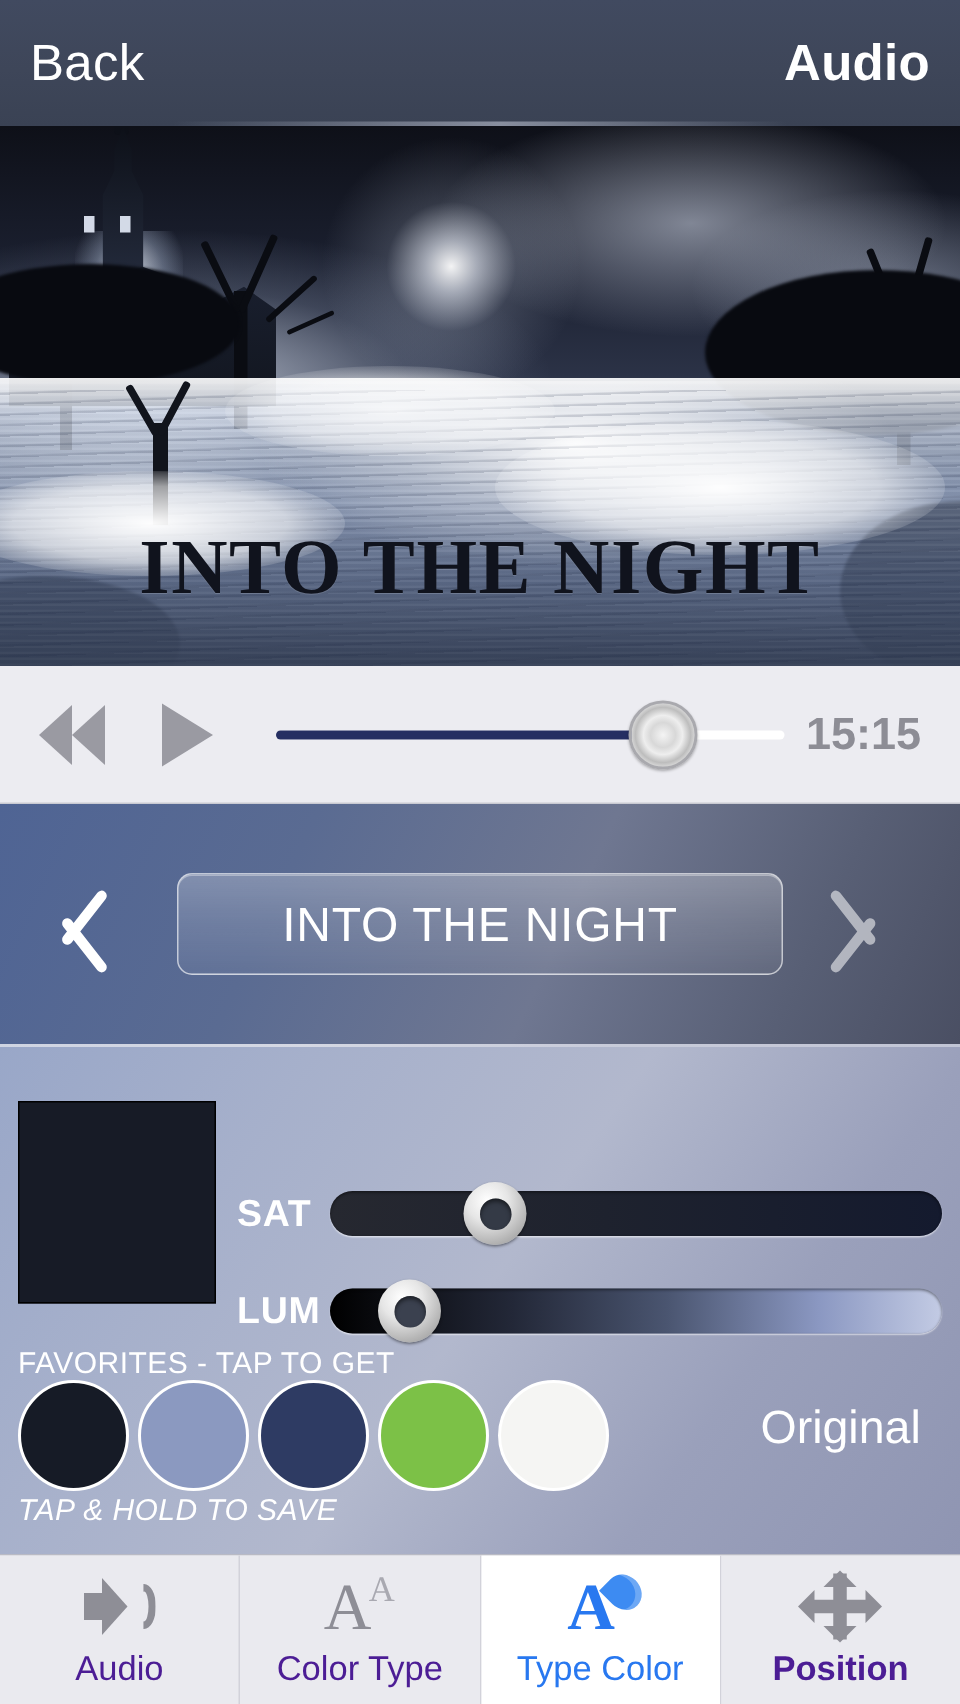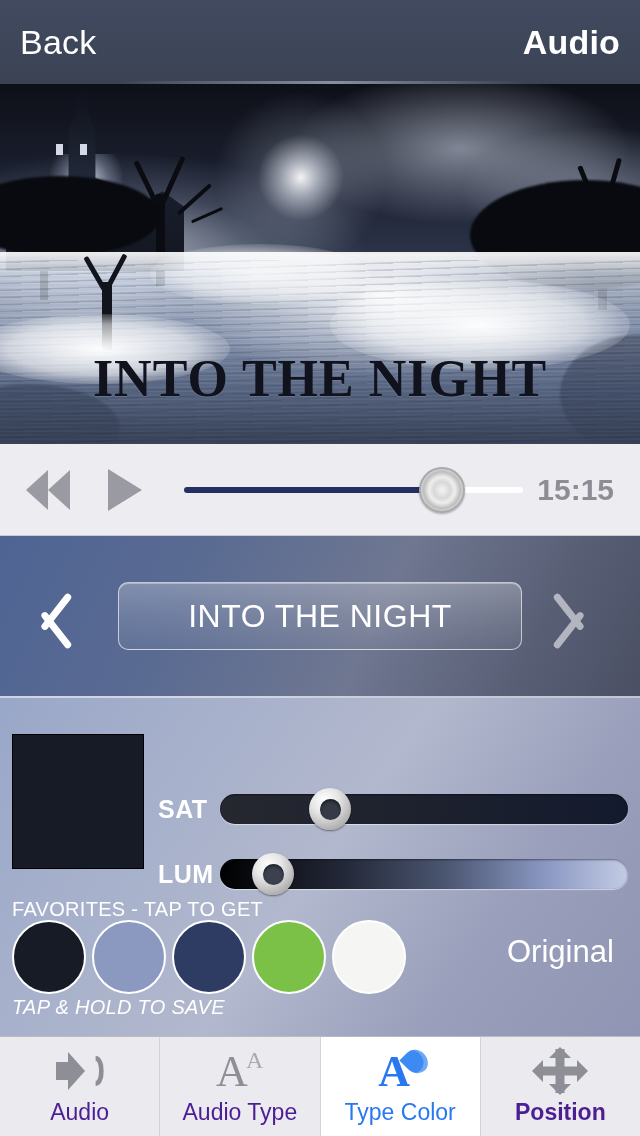--- a/index.html
+++ b/index.html
@@ -371,21 +371,21 @@
           <div class="sp-wave"></div>
       </div>
       <div class="tlabel">Audio</div>
     </div>
 
     <div class="tab">
       <div class="tico">
         <span class="aa-big">A</span>
           <span class="aa-sm">A</span>
       </div>
-      <div class="tlabel">Audio Type</div>
+      <div class="tlabel">Color Type</div>
     </div>
 
     <div class="tab active">
       <div class="tico">
         <span class="ac-big">A</span>
           <span class="drop"></span>
       </div>
       <div class="tlabel">Type Color</div>
     </div>
 

